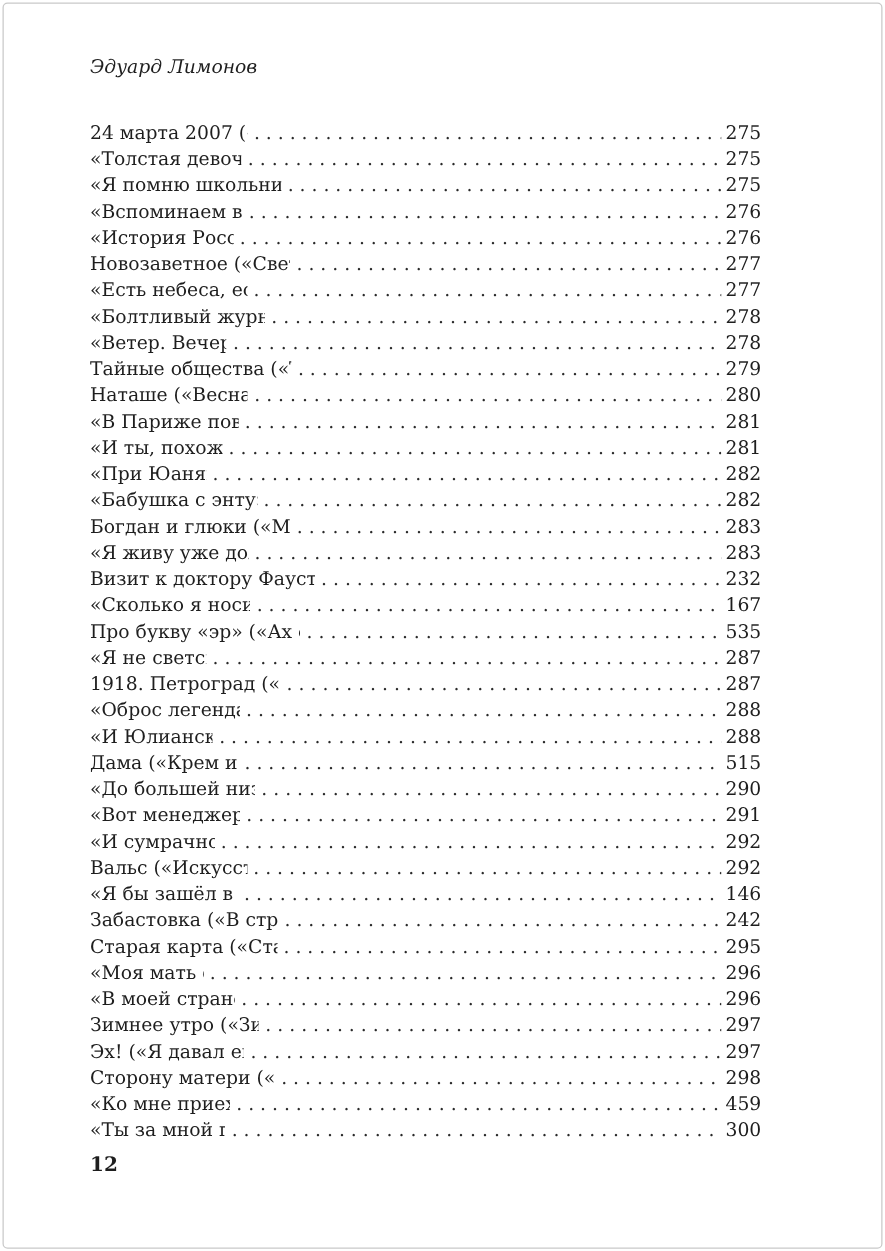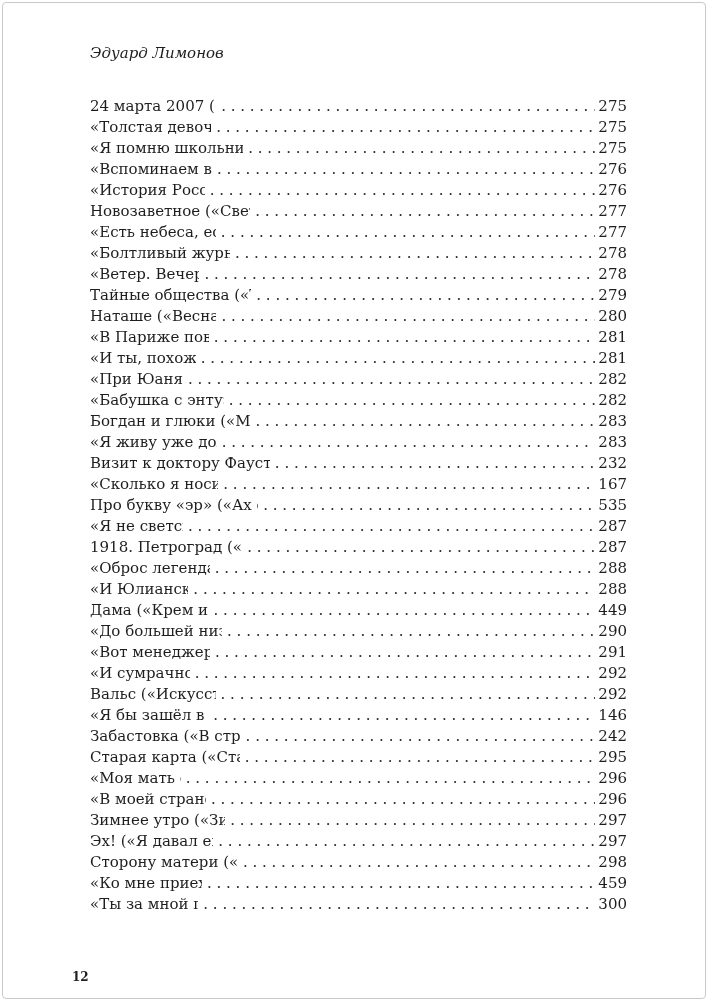--- a/index.html
+++ b/index.html
@@ -14,21 +14,21 @@
   }
   .scan-frame {
     position: absolute;
     inset: 2px;
     border: 1px solid #c9c9c9;
     border-radius: 4px;
     pointer-events: none;
   }
   .page {
     position: absolute;
-    top: 0; left: 18px;
+    top: 0; left: 0;
     padding: 44px 0 0 72px;
     width: 537px;
   }
   .running-header {
     font-style: italic;
     font-size: 15px;
     line-height: 19px;
     margin-bottom: 33px;
   }
   .toc {
@@ -58,22 +58,21 @@
   }
   .pagenum {
     white-space: nowrap;
     flex: 0 0 auto;
   }
   .footer-page-number {
     position: absolute;
     left: 72px;
     top: 922px;
     font-weight: bold;
-    font-size: 12px;
-    margin-top: 48px;
+    font-size: 16px;
   }
 </style>
 </head>
 <body>
 
 <div class="scan-frame"></div>
 
 <div class="page">
   <div class="running-header">Эдуард Лимонов</div>
 
@@ -194,21 +193,21 @@
         <span class="pagenum">288</span>
       </div>
       <div class="toc-row">
         <span class="title">«И Юлианский календарь...»</span>
         <span class="dots"></span>
         <span class="pagenum">288</span>
       </div>
       <div class="toc-row">
         <span class="title">Дама («Крем и пудра. Всё сурово...»)</span>
         <span class="dots"></span>
-        <span class="pagenum">449</span>
+        <span class="pagenum">515</span>
       </div>
       <div class="toc-row">
         <span class="title">«До большей низости никто не доходил...»</span>
         <span class="dots"></span>
         <span class="pagenum">290</span>
       </div>
       <div class="toc-row">
         <span class="title">«Вот менеджер, а это — муджахед...»</span>
         <span class="dots"></span>
         <span class="pagenum">291</span>

